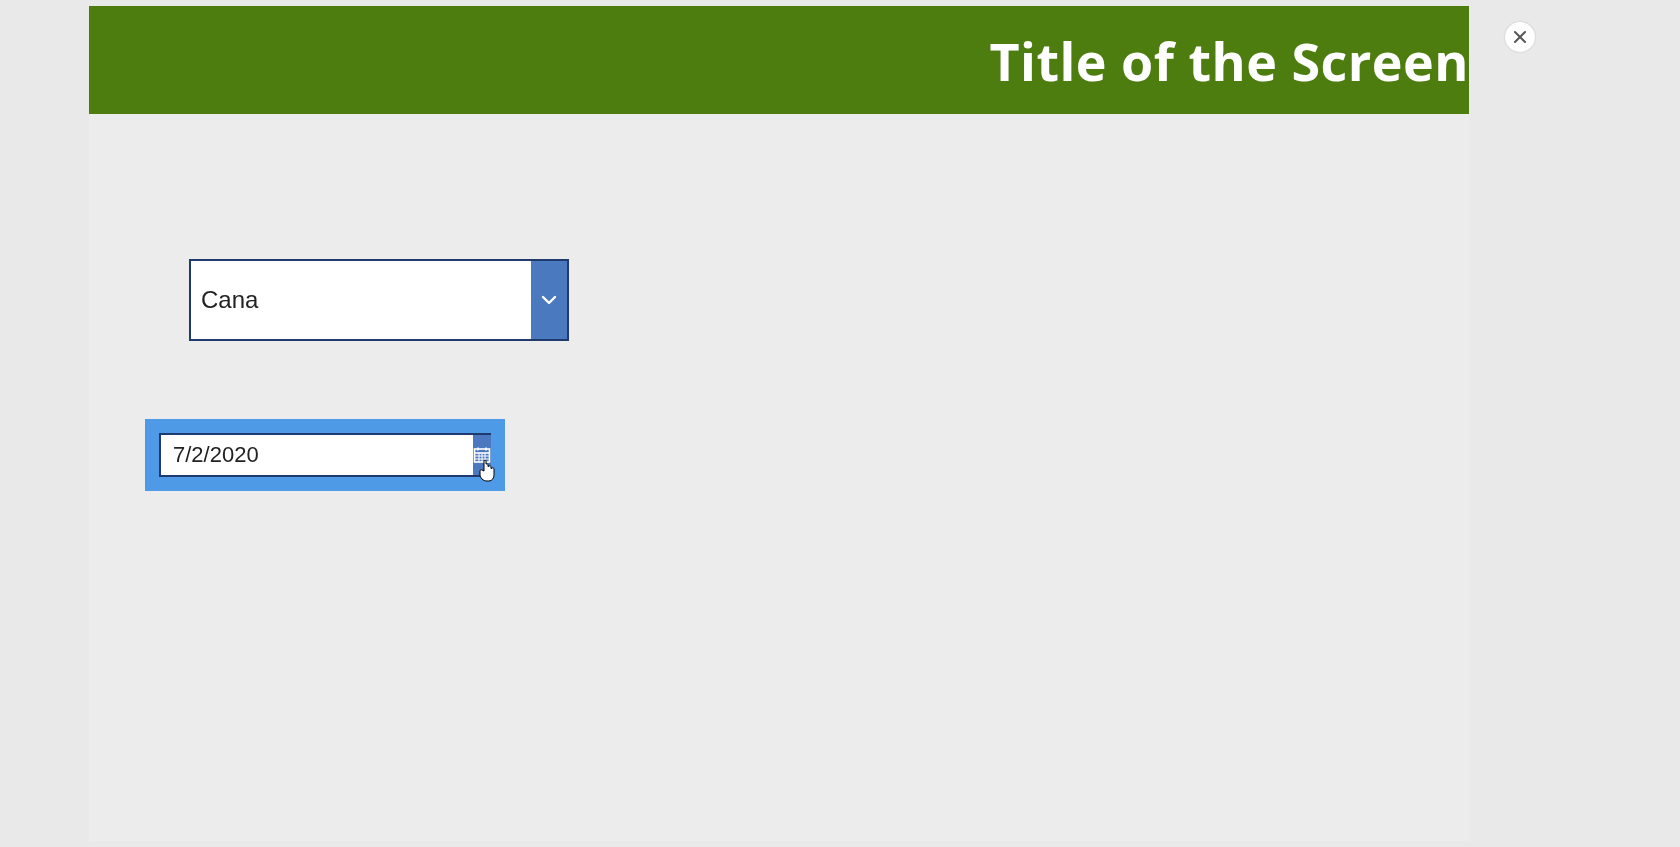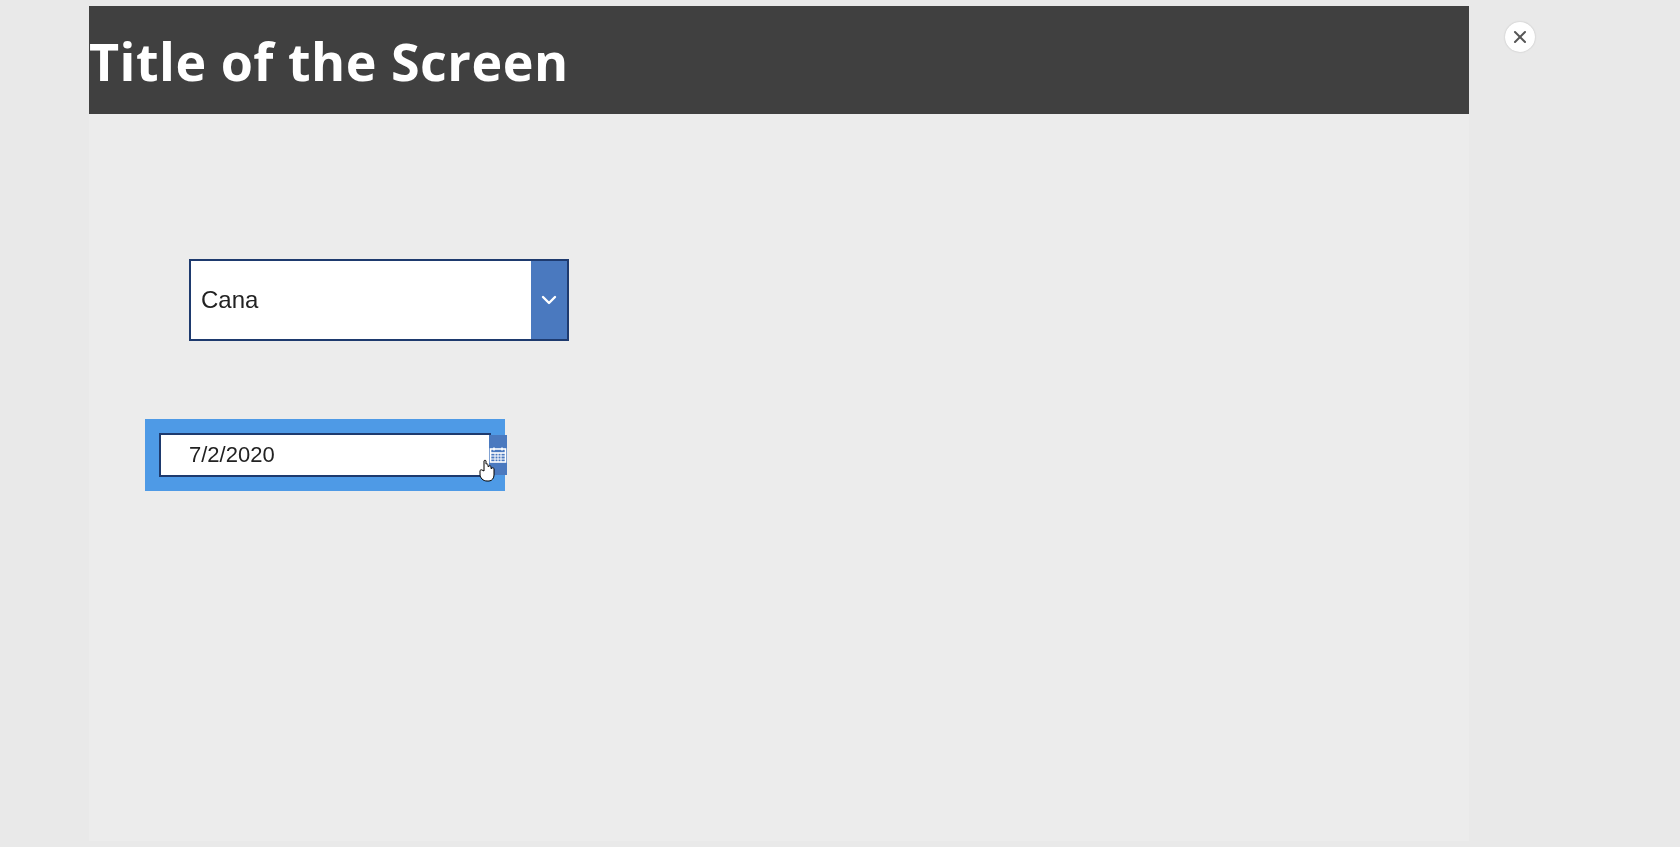--- a/index.html
+++ b/index.html
@@ -18,24 +18,24 @@
       left: 89px;
       top: 6px;
       width: 1380px;
       height: 835px;
       background: #ececec;
     }
 
     .header-bar {
       width: 100%;
       height: 108px;
-      background: #404040;
+      background: #4d7c0f;
       display: flex;
       align-items: center;
-      justify-content: flex-start;
+      justify-content: flex-end;
     }
 
     .header-title {
       color: #ffffff;
       font-size: 52px;
       font-weight: 700;
       letter-spacing: 0.5px;
     }
 
     .content {
@@ -86,21 +86,20 @@
       height: 44px;
     }
     .datepicker-input {
       flex: 1;
       border: none;
       outline: none;
       font-size: 22px;
       padding: 11px 12px;
       background: transparent;
       color: #222;
-      margin-left: 16px;
     }
     .datepicker-btn {
       width: 32px;
       background: #4a79bf;
       display: flex;
       align-items: center;
       justify-content: center;
       cursor: pointer;
       position: relative;
     }

